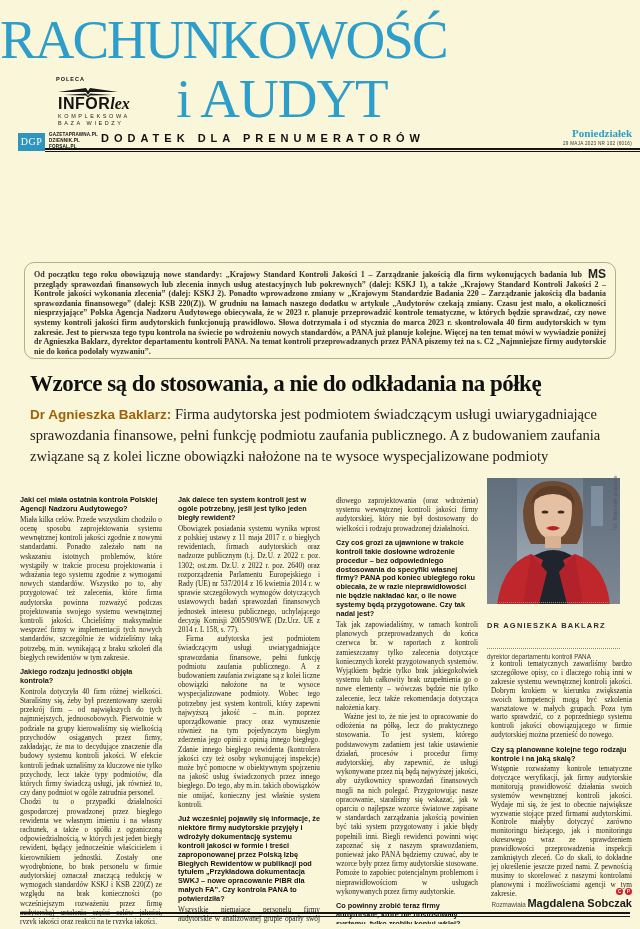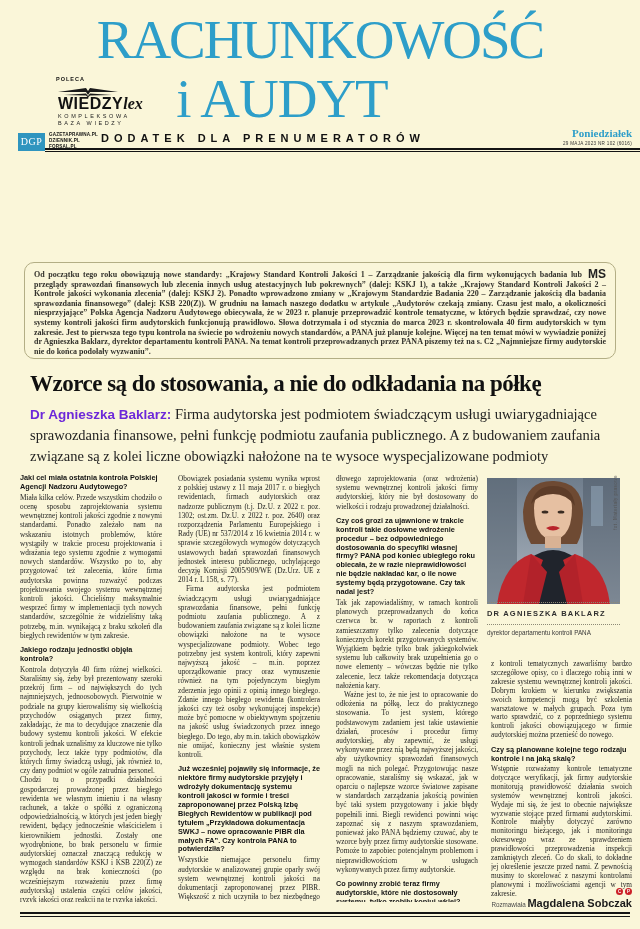--- a/index.html
+++ b/index.html
@@ -4,21 +4,21 @@
 <style>
   * { margin:0; padding:0; box-sizing:border-box; }
   html,body { background:#e8e4d0; }
   #page {
     position:relative; width:640px; height:929px; margin:0 auto;
     background:#faf6d9; overflow:hidden;
     font-family:"Liberation Serif", serif; color:#1c1c1c;
   }
   
   .mast-title1 {
-    position:absolute; top:12px; left:0; right:0; text-align:center;
+    position:absolute; top:12px; left:0; right:0; 
     font-family:"Liberation Serif", serif; font-size:55px; line-height:56px;
     letter-spacing:-2px; color:#2d9ec9; font-weight:400;
   }
   .mast-title2 {
     position:absolute; top:70px; left:0; right:0; text-align:center;
     transform:translateX(-38px);
     font-family:"Liberation Serif", serif; font-size:55px; line-height:58px;
     letter-spacing:-1px; color:#2d9ec9;
   }
   .mast-sub {
@@ -59,43 +59,43 @@
   
   .art-title {
     position:absolute; top:371px; left:30px; width:600px;
     font-family:"Liberation Serif", serif; font-weight:bold;
     font-size:23px; line-height:26px; letter-spacing:-0.5px; color:#101010;
   }
   .lead {
     position:absolute; top:404px; left:30px; width:590px;
     font-family:"Liberation Serif", serif; font-size:14.5px; line-height:21px; color:#222;
   }
-  .lead .lead-name { font-family:"Liberation Sans",sans-serif; font-weight:bold; font-size:13.5px; color:#6d28d9; }
-  
-  .col { position:absolute; top:474px; width:142px; height:428px; overflow:hidden;
+  .lead .lead-name { font-family:"Liberation Sans",sans-serif; font-weight:bold; font-size:13.5px; color:#a16207; }
+  
+  .col { position:absolute; top:496px; width:142px; height:428px; overflow:hidden;
          font-family:"Liberation Serif", serif; font-size:7.3px; line-height:9.2px;
          text-align:justify; color:#1e1e1e; }
   #col1 { left:20px; } #col2 { left:178px; } #col3 { left:336px; }
   #col4 { left:491px; width:141px; top:660px; height:240px; line-height:8.9px; }
   .col .q { font-family:"Liberation Sans",sans-serif; font-weight:bold; font-size:7.3px; line-height:8.9px;
             margin-top:6px; margin-bottom:1px; text-align:left; color:#141414; }
   .col .q:first-child { margin-top:0; }
   .col .p { }
   .col .ind { text-indent:8px; }
   
   .photo-wrap { position:absolute; top:478px; left:487px; width:133px; height:126px; overflow:hidden; }
   .photo-credit {
     position:absolute; top:530px; left:613px;
     transform:rotate(-90deg); transform-origin:left top;
     font-family:"Liberation Sans",sans-serif; font-size:4.5px; letter-spacing:0.5px; color:#555;
     white-space:nowrap; width:100px;
   }
   .caption { position:absolute; top:600px; left:487px; width:133px; }
   .caption .dots { border-top:1px dotted #8d8a76; height:1px; margin:2px 0; }
-  .caption-name { font-family:"Liberation Sans",sans-serif; font-weight:bold; font-size:7.5px; letter-spacing:1.2px; color:#2e2e2e; padding:4px 0; }
+  .caption-name { font-family:"Liberation Sans",sans-serif; font-weight:bold; font-size:7.5px; letter-spacing:1.2px; color:#2e2e2e; padding:16px 0; }
   .caption-role { font-family:"Liberation Sans",sans-serif; font-size:6.3px; color:#3a3a3a; padding-top:2px; }
   
   .foot-icons { position:absolute; top:888px; right:8px; display:flex; gap:2px; }
   .foot-icons .ic {
     width:7px; height:7px; border-radius:50%; background:#cc2128; color:#fff;
     font-family:"Liberation Sans",sans-serif; font-weight:bold; font-size:4.5px;
     line-height:7px; text-align:center;
   }
   .byline { position:absolute; top:897px; right:8px; font-family:"Liberation Sans",sans-serif; font-size:6.3px; color:#4a4a4a; }
   .byline b { font-size:11px; color:#1a1a1a; }
@@ -110,21 +110,21 @@
   <div class="mast-title2">i AUDYT</div>
   <div class="mast-sub">DODATEK DLA PRENUMERATORÓW</div>
 
   <div class="poleca">POLECA</div>
   <div class="infor-wings">
     <svg width="64" height="12" viewBox="0 0 64 12">
       <path d="M2 6 L30 2 L32 5 L34 2 L62 6 L34 6 L32 9 L30 6 Z" fill="#1a1a1a"></path>
       <path d="M8 9 L30 7.5 L32 10 L34 7.5 L56 9 L34 9.5 L32 11.5 L30 9.5 Z" fill="#1a1a1a"></path>
     </svg>
   </div>
-  <div class="infor-logo"><span>WIEDZY</span><span class="lex">lex</span></div>
+  <div class="infor-logo"><span>INFOR</span><span class="lex">lex</span></div>
   <div class="infor-sub">
     <div>KOMPLEKSOWA</div>
     <div>BAZA WIEDZY</div>
   </div>
 
   <div class="dgp-box">DGP</div>
   <div class="dgp-sites" style="white-space:pre-line">GAZETAPRAWNA.PL
 DZIENNIK.PL
 FORSAL.PL</div>
 
@@ -144,20 +144,21 @@
   <p class="lead"><span class="lead-name">Dr Agnieszka Baklarz:</span><span> Firma audytorska jest podmiotem świadczącym usługi uwiarygadniające sprawozdania finansowe, pełni funkcję podmiotu zaufania publicznego. A z budowaniem zaufania związane są z kolei liczne obowiązki nałożone na te wysoce wyspecjalizowane podmioty</span></p>
 
   <div class="col" id="col1">
       <div class="q">Jaki cel miała ostatnia kontrola Polskiej Agencji Nadzoru Audytowego?</div>
       <div class="p">Miała kilka celów. Przede wszystkim chodziło o ocenę sposobu zaprojektowania systemu wewnętrznej kontroli jakości zgodnie z nowymi standardami. Ponadto zależało nam na wskazaniu istotnych problemów, które wystąpiły w trakcie procesu projektowania i wdrażania tego systemu zgodnie z wymogami nowych standardów. Wszystko po to, aby przygotować też zalecenia, które firma audytorska powinna rozważyć podczas projektowania swojego systemu wewnętrznej kontroli jakości. Chcieliśmy maksymalnie wesprzeć firmy w implementacji tych nowych standardów, szczególnie że widzieliśmy taką potrzebę, m.in. wynikającą z braku szkoleń dla biegłych rewidentów w tym zakresie.</div>
       <div class="q">Jakiego rodzaju jednostki objęła kontrola?</div>
       <div class="p">Kontrola dotyczyła 40 firm różnej wielkości. Staraliśmy się, żeby był prezentowany szeroki przekrój firm – od największych do tych najmniejszych, jednoosobowych. Pierwotnie w podziale na grupy kierowaliśmy się wielkością przychodów osiąganych przez firmy, zakładając, że ma to decydujące znaczenie dla budowy systemu kontroli jakości. W efekcie kontroli jednak uznaliśmy za kluczowe nie tylko przychody, lecz także typy podmiotów, dla których firmy świadczą usługi, jak również to, czy dany podmiot w ogóle zatrudnia personel.</div>
       <div class="p">Chodzi tu o przypadki działalności gospodarczej prowadzonej przez biegłego rewidenta we własnym imieniu i na własny rachunek, a także o spółki z ograniczoną odpowiedzialnością, w których jest jeden biegły rewident, będący jednocześnie właścicielem i kierownikiem jednostki. Zostały one wyodrębnione, bo brak personelu w firmie audytorskiej oznaczał znaczącą redukcję w wymogach standardów KSKJ i KSB 220(Z) ze względu na brak konieczności (po wcześniejszym rozważeniu przez firmę audytorską) ustalenia części celów jakości, ryzyk jakości oraz reakcji na te ryzyka jakości.</div>
     </div>
   <div class="col" id="col2">
+      <div class="q">Jak dalece ten system kontroli jest w ogóle potrzebny, jeśli jest tylko jeden biegły rewident?</div>
       <div class="p">Obowiązek posiadania systemu wynika wprost z polskiej ustawy z 11 maja 2017 r. o biegłych rewidentach, firmach audytorskich oraz nadzorze publicznym (t.j. Dz.U. z 2022 r. poz. 1302; ost.zm. Dz.U. z 2022 r. poz. 2640) oraz rozporządzenia Parlamentu Europejskiego i Rady (UE) nr 537/2014 z 16 kwietnia 2014 r. w sprawie szczegółowych wymogów dotyczących ustawowych badań sprawozdań finansowych jednostek interesu publicznego, uchylającego decyzję Komisji 2005/909/WE (Dz.Urz. UE z 2014 r. L 158, s. 77).</div>
       <div class="p ind">Firma audytorska jest podmiotem świadczącym usługi uwiarygadniające sprawozdania finansowe, pełni funkcję podmiotu zaufania publicznego. A z budowaniem zaufania związane są z kolei liczne obowiązki nałożone na te wysoce wyspecjalizowane podmioty. Wobec tego potrzebny jest system kontroli, który zapewni najwyższą jakość – m.in. poprzez uporządkowanie pracy oraz wymuszenie również na tym pojedynczym biegłym zderzenia jego opinii z opinią innego biegłego. Zdanie innego biegłego rewidenta (kontrolera jakości czy też osoby wykonującej inspekcje) może być pomocne w obiektywnym spojrzeniu na jakość usług świadczonych przez innego biegłego. Do tego, aby m.in. takich obowiązków nie omijać, konieczny jest właśnie system kontroli.</div>
       <div class="q">Już wcześniej pojawiły się informacje, że niektóre firmy audytorskie przyjęły i wdrożyły dokumentację systemu kontroli jakości w formie i treści zaproponowanej przez Polską Izbę Biegłych Rewidentów w publikacji pod tytułem „Przykładowa dokumentacja SWKJ – nowe opracowanie PIBR dla małych FA”. Czy kontrola PANA to potwierdziła?</div>
       <div class="p">Wszystkie niemające personelu firmy audytorskie w analizowanej grupie oparły swój system wewnętrznej kontroli jakości na dokumentacji zaproponowanej przez PIBR. Większość z nich uczyniła to bez niezbędnego dostosowania tej dokumentacji do specyfiki swojej działalności i nie uzupełniła jej o stosowane u siebie formularze czy też własne, istniejące i w praktyce funkcjonujące procedury. Takie postępowanie doprowadzało często do nieprawi-</div>
     </div>
   <div class="col" id="col3">
       <div class="p">dłowego zaprojektowania (oraz wdrożenia) systemu wewnętrznej kontroli jakości firmy audytorskiej, który nie był dostosowany do wielkości i rodzaju prowadzonej działalności.</div>
       <div class="q">Czy coś grozi za ujawnione w trakcie kontroli takie dosłowne wdrożenie procedur – bez odpowiedniego dostosowania do specyfiki własnej firmy? PANA pod koniec ubiegłego roku obiecała, że w razie nieprawidłowości nie będzie nakładać kar, o ile nowe systemy będą przygotowane. Czy tak nadal jest?</div>
       <div class="p">Tak jak zapowiadaliśmy, w ramach kontroli planowych przeprowadzanych do końca czerwca br. w raportach z kontroli zamieszczamy tylko zalecenia dotyczące koniecznych korekt przygotowanych systemów. Wyjątkiem będzie tylko brak jakiegokolwiek systemu lub całkowity brak uzupełnienia go o nowe elementy – wówczas będzie nie tylko zalecenie, lecz także rekomendacja dotycząca nałożenia kary.</div>
       <div class="p ind">Ważne jest to, że nie jest to opracowanie do odłożenia na półkę, lecz do praktycznego stosowania. To jest system, którego podstawowym zadaniem jest takie ustawienie działań, procesów i procedur firmy audytorskiej, aby zapewnić, że usługi wykonywane przez nią będą najwyższej jakości, aby użytkownicy sprawozdań finansowych mogli na nich polegać. Przygotowując nasze opracowanie, staraliśmy się wskazać, jak w oparciu o najlepsze wzorce światowe zapisane w standardach zarządzania jakością powinien być taki system przygotowany i jakie błędy popełnili inni. Biegli rewidenci powinni więc zapoznać się z naszym sprawozdaniem, ponieważ jako PANA będziemy czuwać, aby te wzorce były przez firmy audytorskie stosowane. Pomoże to zapobiec potencjalnym problemom i nieprawidłowościom w usługach wykonywanych przez firmy audytorskie.</div>

